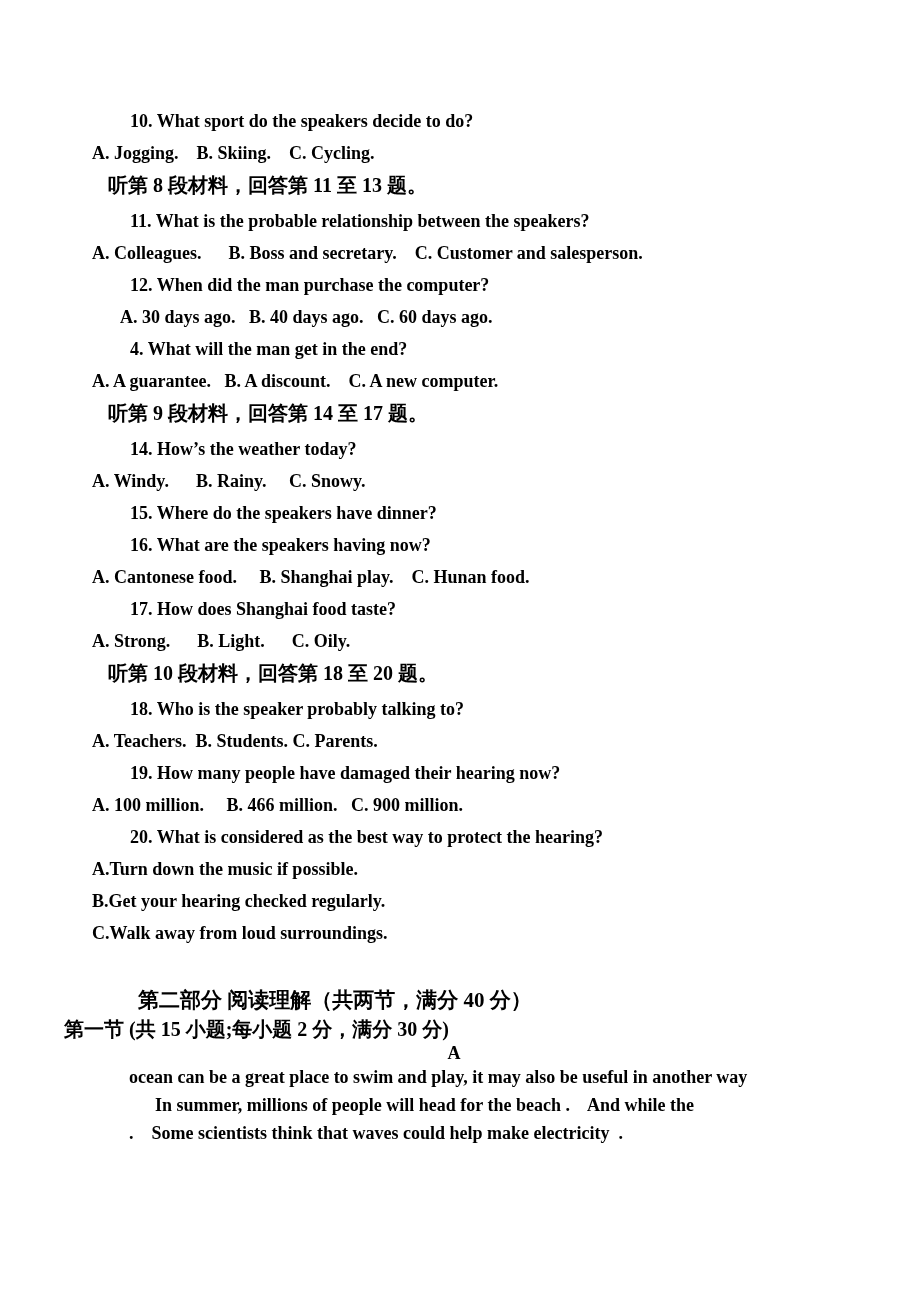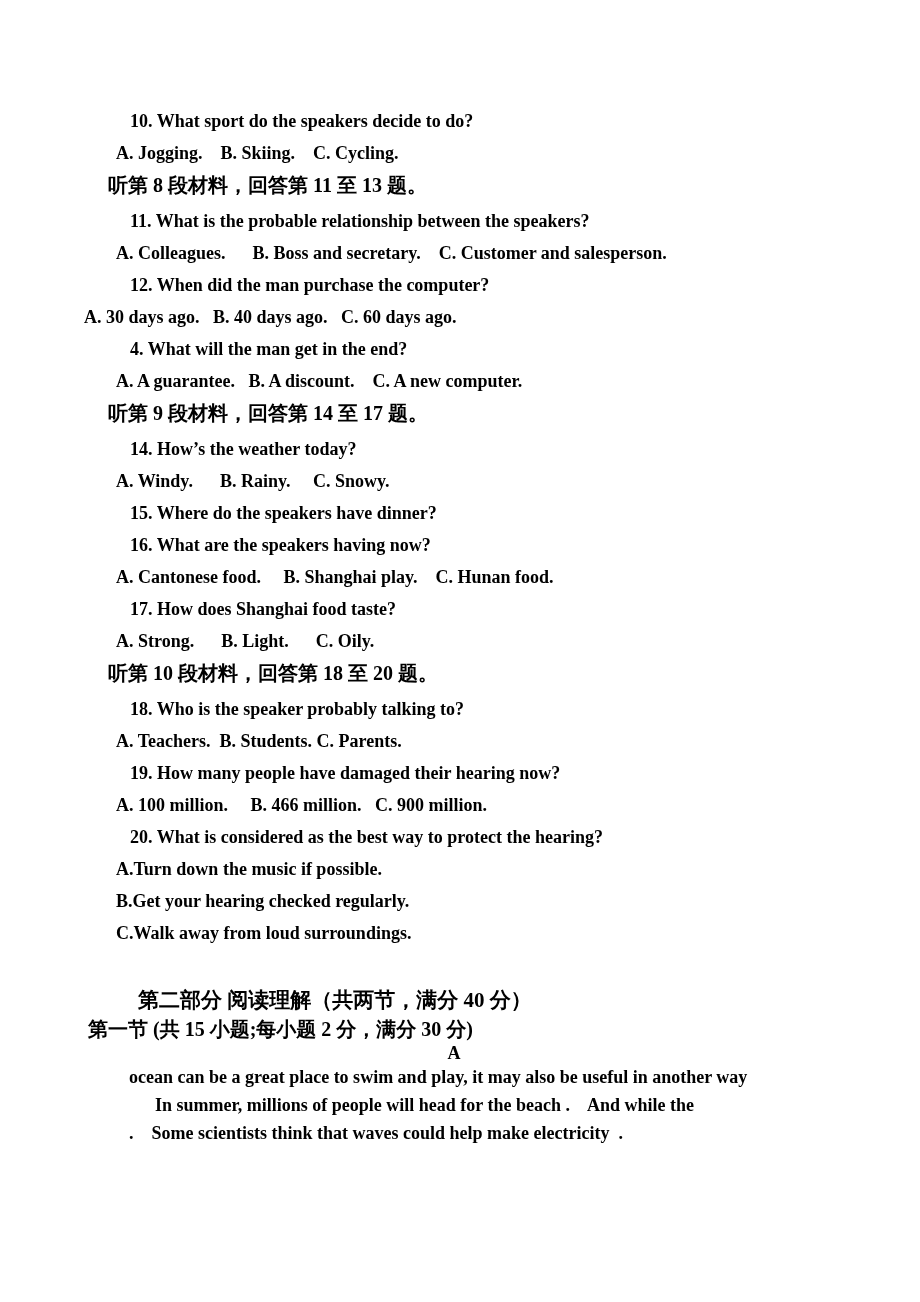--- a/index.html
+++ b/index.html
@@ -25,29 +25,29 @@
     box-sizing: border-box;
   }
   .line {
     white-space: pre;
     font-size: 18px;
     line-height: 32px;
   }
   
   .q   { padding-left: 130px; }
   
-  .opt { padding-left: 116px; }
+  .opt { padding-left: 92px; }
   
-  .opt2 { padding-left: 84px; }
+  .opt2 { padding-left: 120px; }
   
   .cn  { padding-left: 108px; font-size: 20px; margin-bottom: 4px; }
   
   .h1  { padding-left: 138px; font-size: 21px; line-height: 30px; margin-top: 36px; }
   
-  .h2  { padding-left: 88px; font-size: 20px; line-height: 28px; }
+  .h2  { padding-left: 64px; font-size: 20px; line-height: 28px; }
   
   .center { padding-left: 129px; width: 650px; text-align: center; line-height: 20px; box-sizing: content-box; }
   
   .p   { padding-left: 129px; line-height: 28px; }
   .p-first { padding-left: 155px; }
 </style>
 </head>
 <body>
 
 <div class="doc">

